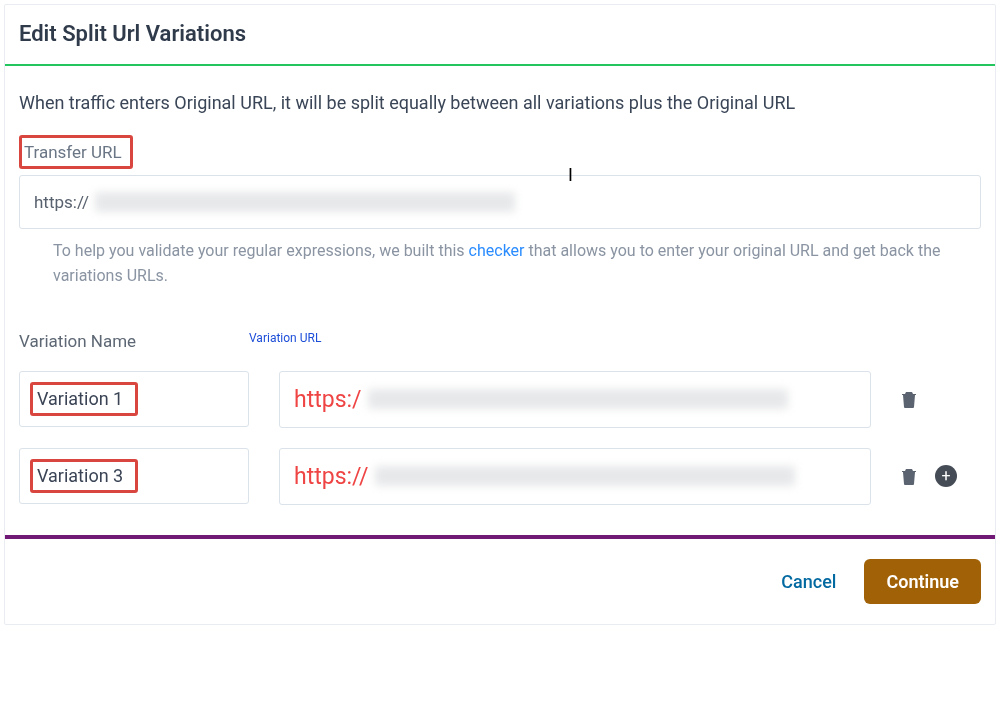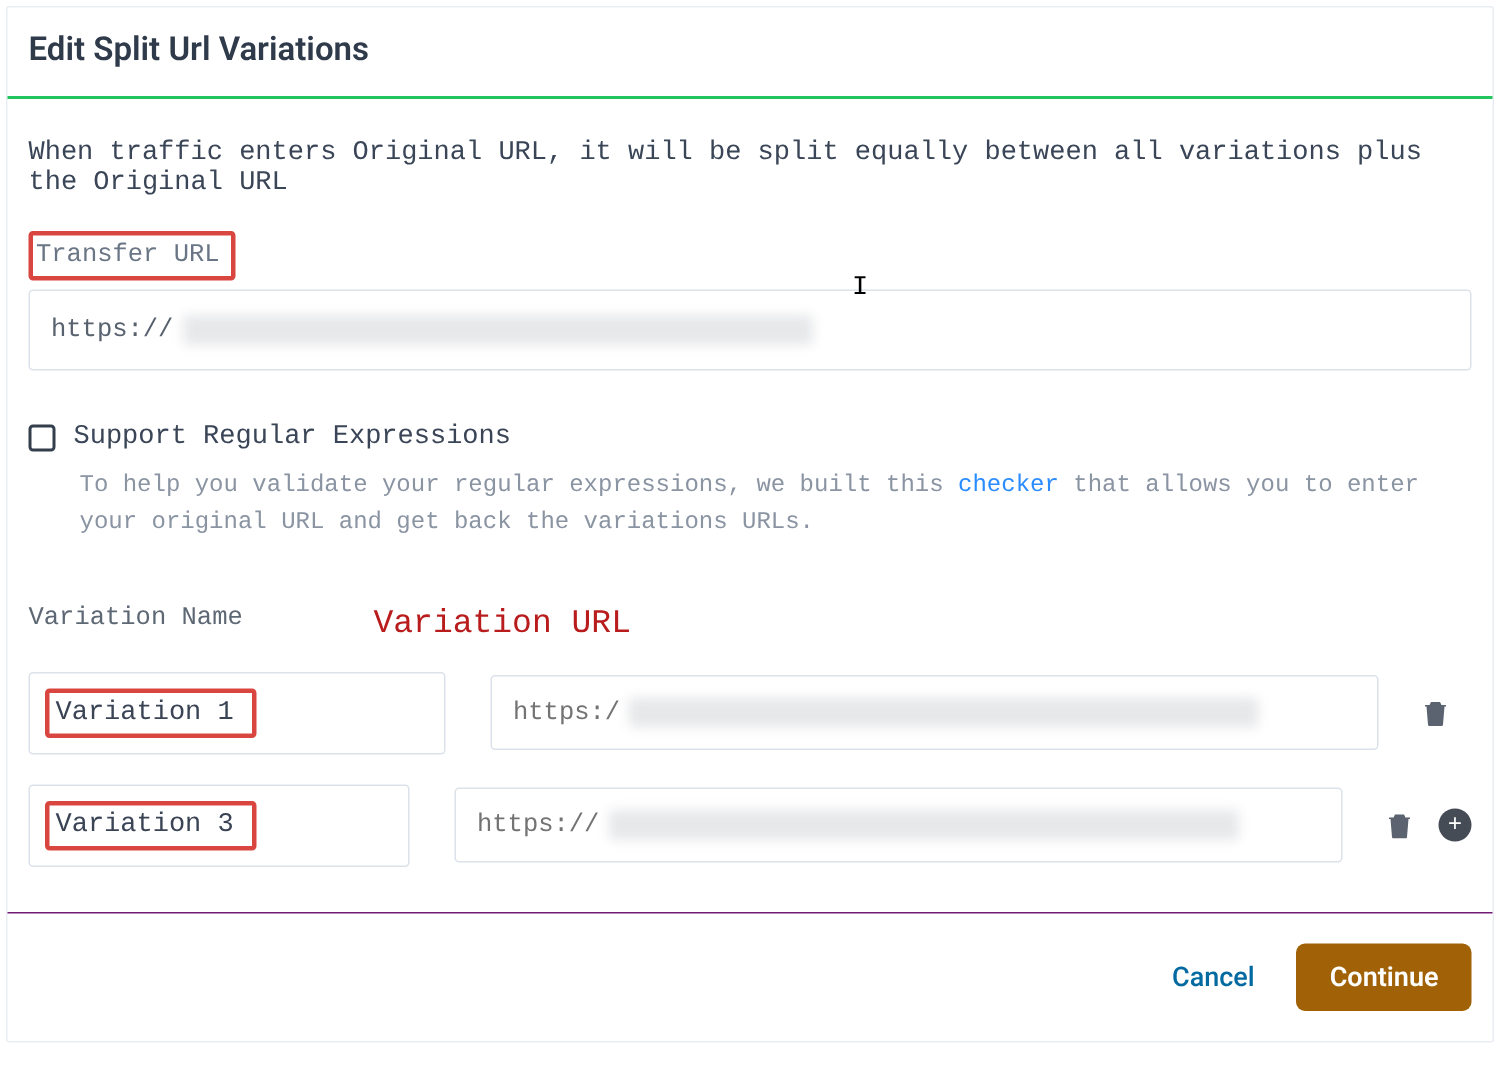--- a/index.html
+++ b/index.html
@@ -19,22 +19,21 @@
     padding: 16px 14px 18px;
     border-bottom: 2px solid #22c55e;
   }
   .title {
     font-size: 22px;
     font-weight: 600;
     color: #2f3a4a;
   }
   .body {
     padding: 26px 14px 30px;
-    border-bottom: 1px solid #701a75;
-    font-family: Liberation Mono, monospace;
+    border-bottom: 4px solid #701a75;
   }
   .desc {
     font-size: 18px;
     color: #3a4657;
     margin-bottom: 22px;
   }
   .field-label {
     display: inline-block;
     font-size: 17px;
     color: #6a7685;
@@ -98,48 +97,48 @@
     font-size: 16px;
     color: #8a94a2;
     line-height: 1.55;
   }
   .helper a { color: #2a8cff; text-decoration: none; }
   .var-header {
     display: flex;
     margin-top: 42px;
   }
   .col-name { width: 230px; font-size: 17px; color: #5e6874; }
-  .col-url  { flex: 1; font-size: 22px; color: #b91c1c; }
+  .col-url  { flex: 1; font-size: 12px; color: #1d4ed8; }
   .var-row {
     display: flex;
     align-items: center;
     gap: 30px;
     margin-top: 20px;
   }
   .name-cell {
-    width: 278px;
+    width: 230px;
     border: 1px solid #dbe2ea;
     border-radius: 3px;
     padding: 10px 10px;
     display: flex;
   }
   .name-inner {
     border: 3px solid #d9463f;
     border-radius: 3px;
     padding: 3px 12px 4px 4px;
     font-size: 18px;
     color: #3a4455;
   }
   .url-cell {
     flex: 0 0 592px;
     border: 1px solid #dbe2ea;
     border-radius: 3px;
     padding: 14px 14px;
-    font-size: 17px;
-    color: #737373;
+    font-size: 23px;
+    color: #ef4444;
     display: flex;
     align-items: center;
     gap: 6px;
   }
   .url-cell .blur-strip { width: 420px; }
   .actions { display: flex; align-items: center; gap: 18px; }
   .trash-icon, .plus-icon { cursor: pointer; color: #5a636f; display:flex; align-items:center; }
   .plus-circle {
     width: 22px; height: 22px; border-radius: 50%;
     background: #454c55; color: #fff;
@@ -185,24 +184,20 @@
     <div class="orig-url-row">
       <span class="field-label red-box">Transfer URL</span>
     </div>
 
     <div class="url-input">
       <span>https://</span>
       <span class="blur-strip"></span>
       <span class="ibeam">I</span>
     </div>
 
-    <div class="check-row">
-      <div class="checkbox"></div>
-      <div class="check-label">Support Regular Expressions</div>
-    </div>
     <div class="helper">
       <span>To help you validate your regular expressions, we built this </span><a href="#">checker</a><span> that allows you to enter your original URL and get back the variations URLs.</span>
     </div>
 
 
     <div class="var-header">
       <div class="col-name">Variation Name</div>
       <div class="col-url">Variation URL</div>
     </div>
 

